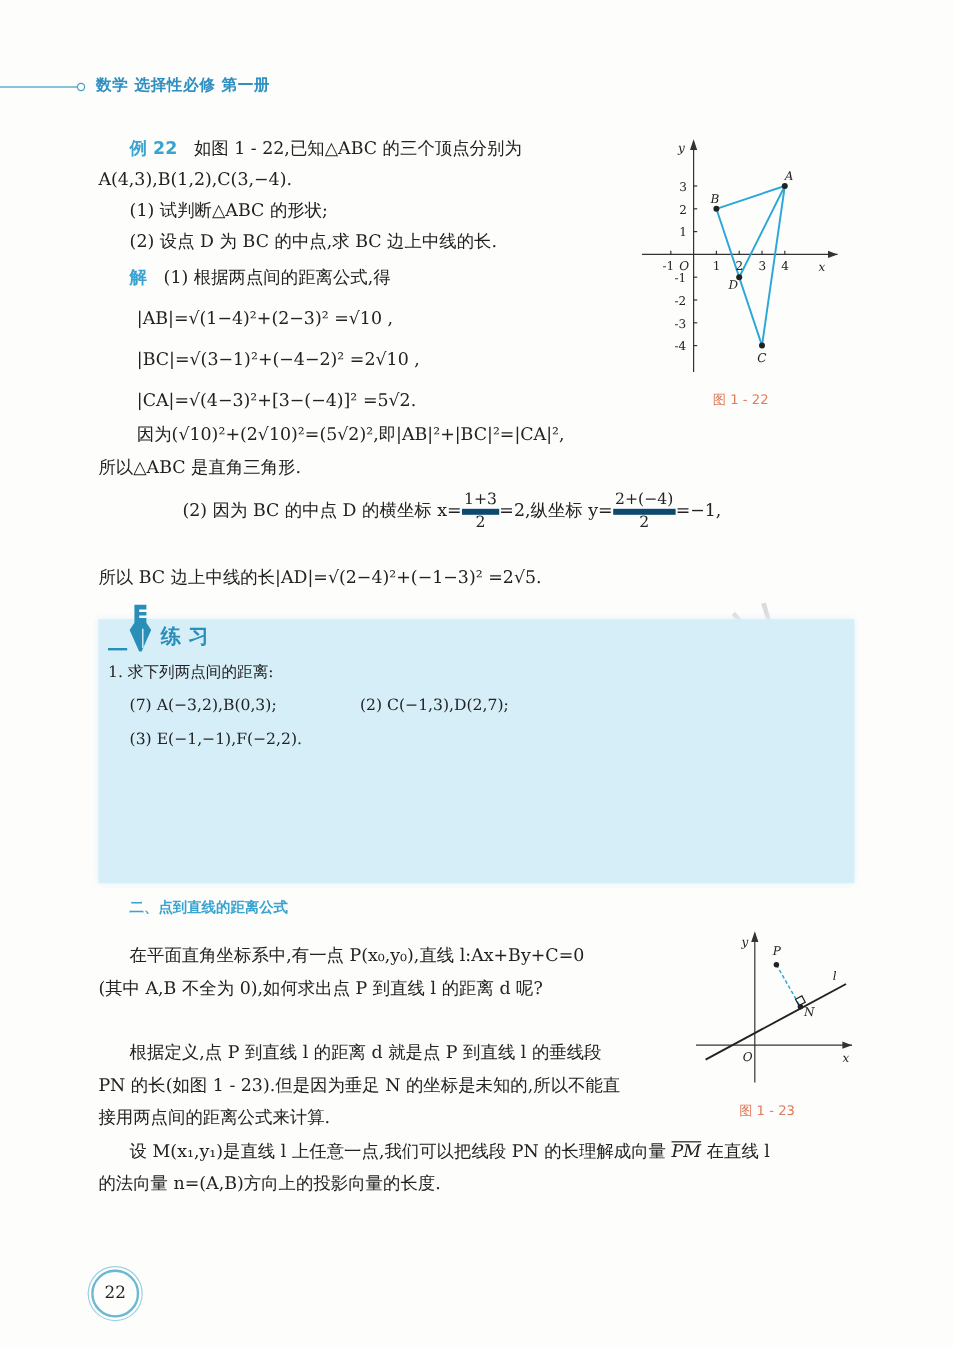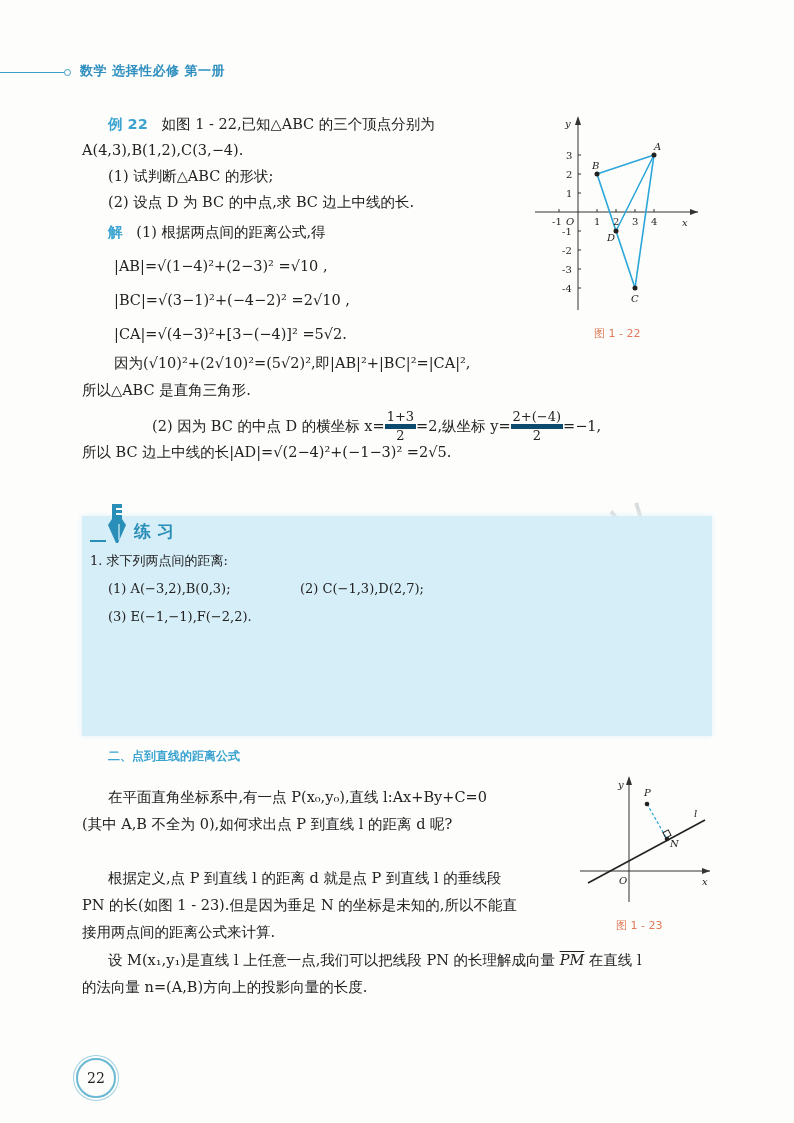--- a/index.html
+++ b/index.html
@@ -44,21 +44,21 @@
   <span>(1) 根据两点间的距离公式,得</span>
 </div>
 <div class="ln" style="left:114px;top:256px;">|AB|=√(1−4)²+(2−3)² =√10 ,</div>
 <div class="ln" style="left:114px;top:290px;">|BC|=√(3−1)²+(−4−2)² =2√10 ,</div>
 <div class="ln" style="left:114px;top:324px;">|CA|=√(4−3)²+[3−(−4)]² =5√2.</div>
 <div class="ln" style="left:114px;top:353px;">因为(√10)²+(2√10)²=(5√2)²,即|AB|²+|BC|²=|CA|²,</div>
 <div class="ln" style="left:82px;top:380px;">所以△ABC 是直角三角形.</div>
 <div class="ln" style="left:108px;top:410px;margin-left:44px;">
   <span>(2) 因为 BC 的中点 D 的横坐标 x=</span><span class="frac"><span class="n">1+3</span><span class="d">2</span></span><span>=2,纵坐标 y=</span><span class="frac"><span class="n">2+(−4)</span><span class="d">2</span></span><span>=−1,</span>
 </div>
-<div class="ln" style="left:82px;top:442px;">所以 BC 边上中线的长|AD|=√(2−4)²+(−1−3)² =2√5.</div>
+<div class="ln" style="left:82px;top:472px;">所以 BC 边上中线的长|AD|=√(2−4)²+(−1−3)² =2√5.</div>
 
 <svg class="abs" style="left:530px;top:110px;" width="200" height="240">
 
   <g stroke="#333" stroke-width="1" fill="none">
     <line x1="5" y1="102" x2="168" y2="102"></line>
     <line x1="48" y1="200" x2="48" y2="8"></line>
   </g>
   <polygon points="168,102 160,99 160,105" fill="#333"></polygon>
   <polygon points="48,6 45,15 51,15" fill="#333"></polygon>
   <g stroke="#333" stroke-width="1">
@@ -114,21 +114,21 @@
 <div class="abs watermark">北京师范大学出版社</div>
 
 <div class="abs practice">
   <svg class="abs" style="left:6px;top:-14px;" width="50" height="44">
     <rect x="2" y="38" width="16" height="2" fill="#2a8fb8"></rect>
     <path d="M24 2 h10 v4 h-6 v2 h6 v3 h-6 v2 h6 v4 l4 6 l-8 18 h-2 l-8 -18 l4 -6 z" fill="#2a8fb8"></path>
     <line x1="31" y1="22" x2="31" y2="38" stroke="#d6eef8" stroke-width="1.2"></line>
   </svg>
   <div class="pt" style="left:52px;top:6px;font-family:'DejaVu Sans','Liberation Sans',sans-serif;font-weight:bold;font-size:17px;color:#2a8fb8;">练  习</div>
   <div class="pt" style="left:8px;top:36px;">1. 求下列两点间的距离:</div>
-  <div class="pt" style="left:26px;top:64px;">(1) A(−3,2),B(0,3);</div>
+  <div class="pt" style="left:26px;top:64px;">(7) A(−3,2),B(0,3);</div>
   <div class="pt" style="left:218px;top:64px;">(2) C(−1,3),D(2,7);</div>
   <div class="pt" style="left:26px;top:92px;">(3) E(−1,−1),F(−2,2).</div>
 </div>
 
 <div class="abs sec-title">二、点到直线的距离公式</div>
 <div class="ln" style="left:108px;top:787px;">在平面直角坐标系中,有一点 P(x₀,y₀),直线 l:Ax+By+C=0</div>
 <div class="ln" style="left:82px;top:814px;">(其中 A,B 不全为 0),如何求出点 P 到直线 l 的距离 d 呢?</div>
 <div class="ln" style="left:108px;top:868px;">根据定义,点 P 到直线 l 的距离 d 就是点 P 到直线 l 的垂线段</div>
 <div class="ln" style="left:82px;top:895px;">PN 的长(如图 1 - 23).但是因为垂足 N 的坐标是未知的,所以不能直</div>
 <div class="ln" style="left:82px;top:922px;">接用两点间的距离公式来计算.</div>

